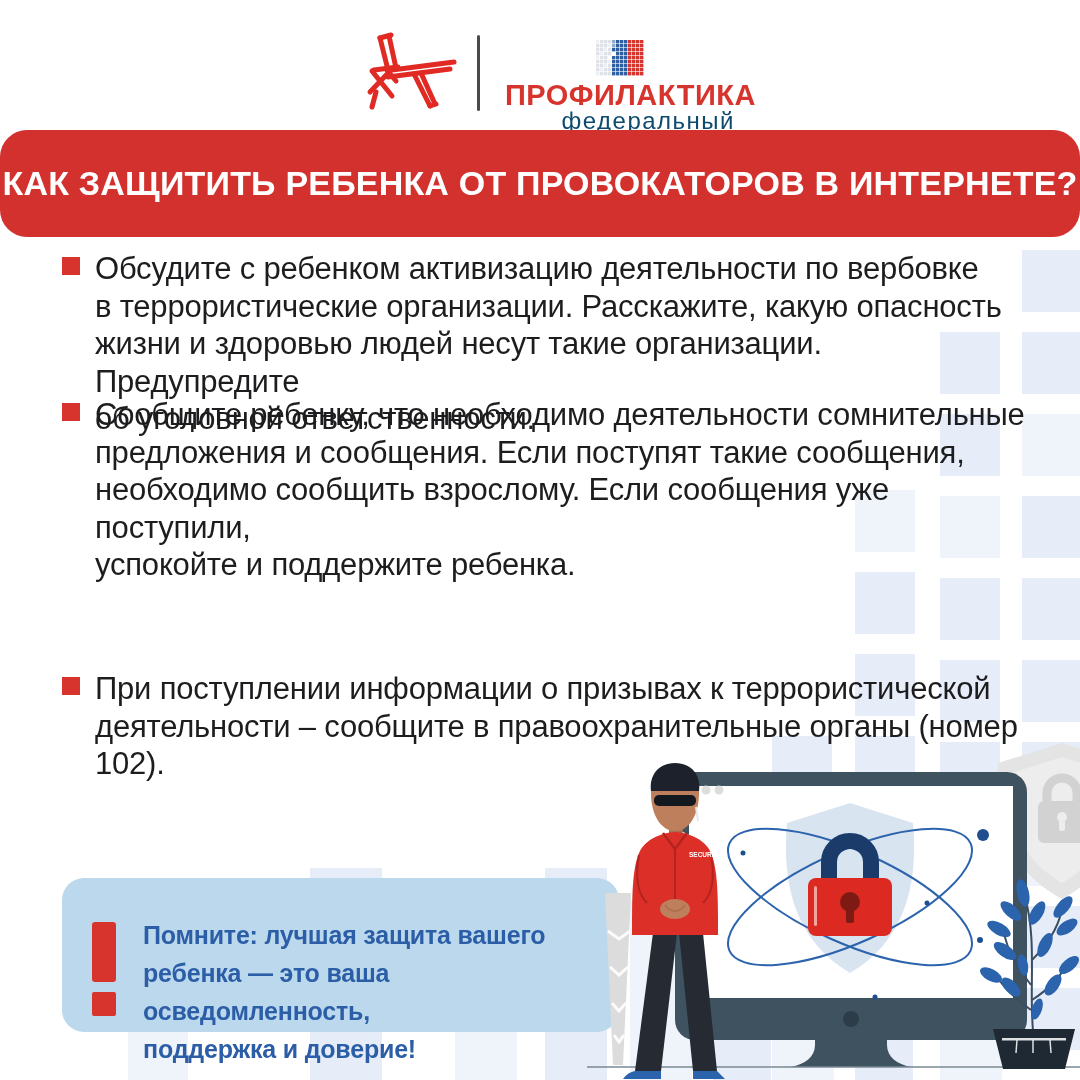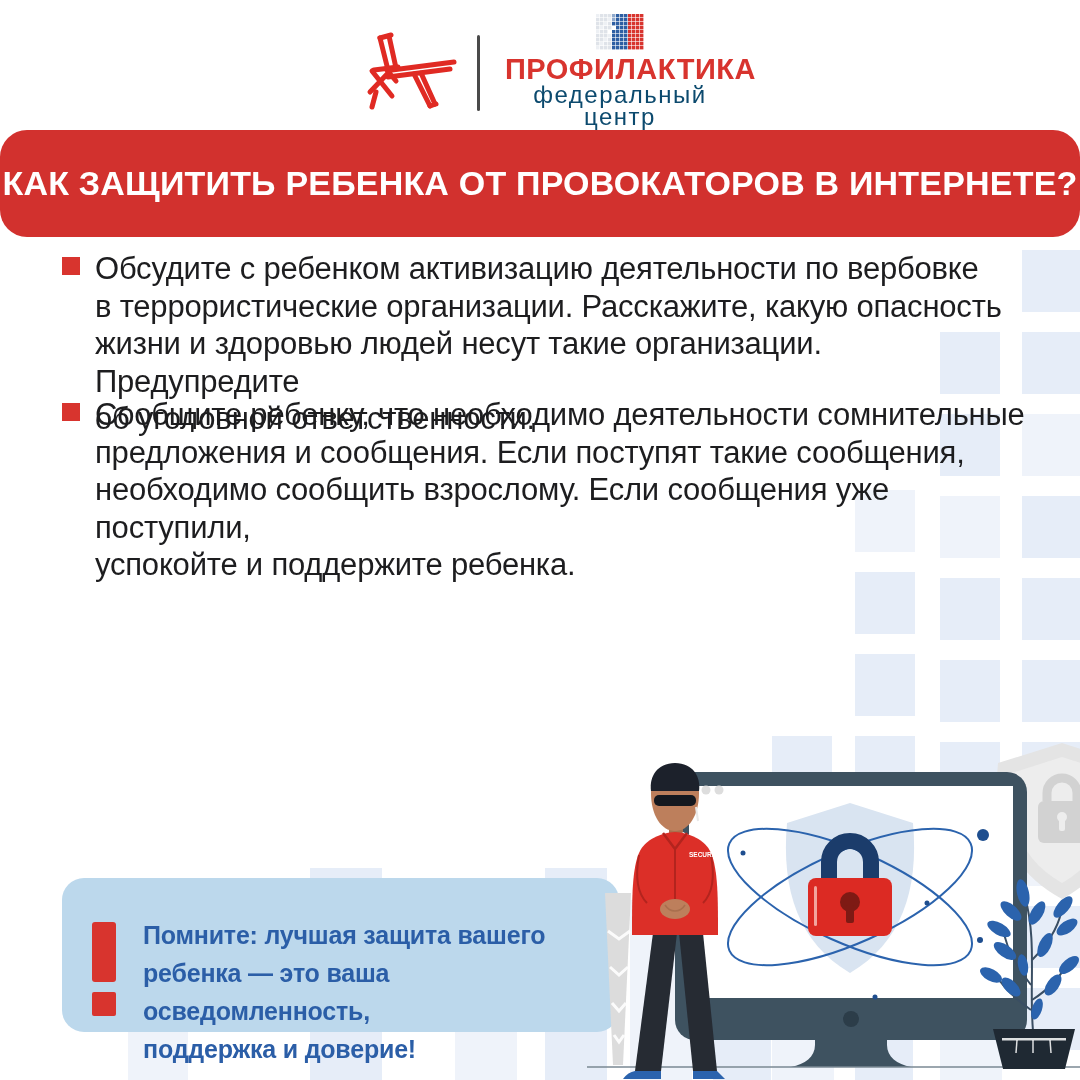--- a/index.html
+++ b/index.html
@@ -8,21 +8,21 @@
     background:#ffffff;overflow:hidden;
     font-family:"Liberation Sans", sans-serif;
   }
   
   .decor{position:absolute;inset:0;z-index:0;}
   .decor div{position:absolute;}
   
   .header{position:absolute;left:0;top:0;width:1080px;height:130px;background:#ffffff;z-index:2;}
   .brand-mark{position:absolute;left:358px;top:26px;}
   .divider{position:absolute;left:477px;top:35px;width:3px;height:76px;background:#4a4a4a;border-radius:2px;}
-  .logo-block{position:absolute;left:505px;top:14px;width:230px;text-align:center;}
+  .logo-block{position:absolute;left:505px;top:40px;width:230px;text-align:right;}
   .logo-grid{display:block;margin:0 auto 4px auto;}
   .brand-title{font-size:29px;font-weight:bold;color:#D8342E;letter-spacing:.5px;line-height:30px;}
   .brand-subtitle{font-size:24px;color:#0c4a6e;letter-spacing:1.5px;line-height:22px;}
   
   .banner{position:absolute;left:0;top:130px;width:1080px;height:107px;background:#D2312E;z-index:2;
           display:flex;align-items:center;justify-content:center;overflow:hidden;border-radius:27px;}
   .banner-title{display:inline-block;white-space:nowrap;color:#ffffff;font-weight:bold;font-size:34px;
                 letter-spacing:.2px;transform-origin:center center;}
   
   .bullet{position:absolute;left:62px;width:960px;z-index:2;}
@@ -223,20 +223,25 @@
 жизни и здоровью людей несут такие организации. Предупредите
 об уголовной ответственности.</div>
   </div>
   <div class="bullet" style="top:396px">
     <div class="sq"></div>
     <div class="txt">Сообщите ребенку, что необходимо деятельности сомнительные
 предложения и сообщения. Если поступят такие сообщения,
 необходимо сообщить взрослому. Если сообщения уже поступили,
 успокойте и поддержите ребенка.</div>
   </div>
+  <div class="bullet" style="top:670px">
+    <div class="sq"></div>
+    <div class="txt">При поступлении информации о призывах к террористической
+деятельности – сообщите в правоохранительные органы (номер 102).</div>
+  </div>
 
   <div class="note">
     <div class="excl-bar"></div>
     <div class="excl-dot"></div>
     <div class="note-txt">Помните: лучшая защита вашего
 ребенка — это ваша осведомленность,
 поддержка и доверие!</div>
   </div>
 
   <svg class="illustration" width="505" height="345" viewBox="0 0 505 345">

